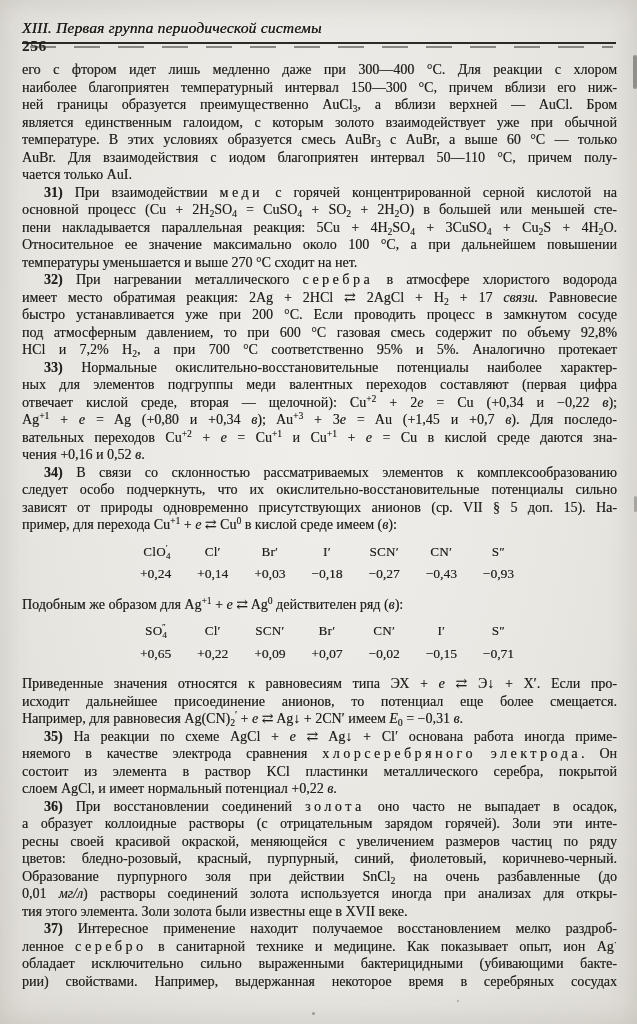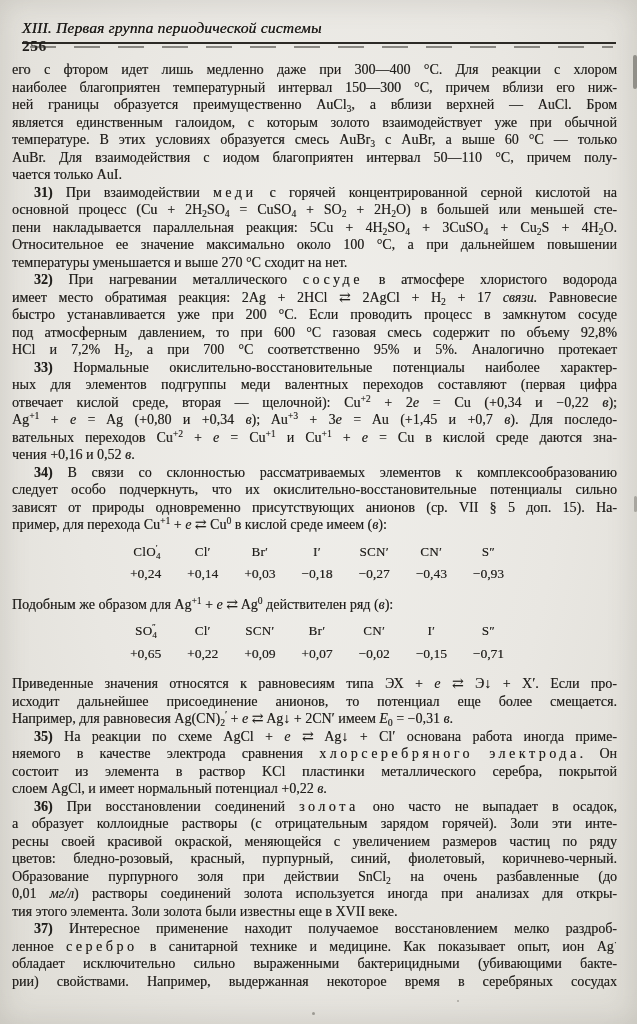--- a/index.html
+++ b/index.html
@@ -41,21 +41,21 @@
     border-top:2.5px solid #2c2a26;
   }
   .rule2{
     margin:2px 24px 0 30px;
     height:2px;
     background:repeating-linear-gradient(90deg,#3a3833 0 26px,transparent 26px 44px);
     opacity:.55;
   }
   
   .bodytext{
-    margin:13px 20px 0 12px;
+    margin:13px 20px 0 22px;
     font-size:14px;
     line-height:17.5px;
     text-shadow:.3px .15px 0 rgba(25,23,20,.5);
   }
   .line{
     text-align:justify;
     text-align-last:justify;
     white-space:normal;
   }
   .line.endline{text-align-last:left;}
@@ -116,21 +116,21 @@
         <div class="line endline">чается только AuI.</div>
       </div>
       <div class="para">
         <div class="line indent"><b>31)</b> При взаимодействии <span class="sp">меди</span> с горячей концентрированной серной кислотой на</div>
         <div class="line">основной процесс (Cu + 2H<sub>2</sub>SO<sub>4</sub> = CuSO<sub>4</sub> + SO<sub>2</sub> + 2H<sub>2</sub>O) в большей или меньшей сте-</div>
         <div class="line">пени накладывается параллельная реакция: 5Cu + 4H<sub>2</sub>SO<sub>4</sub> + 3CuSO<sub>4</sub> + Cu<sub>2</sub>S + 4H<sub>2</sub>O.</div>
         <div class="line">Относительное ее значение максимально около 100 °C, а при дальнейшем повышении</div>
         <div class="line endline">температуры уменьшается и выше 270 °C сходит на нет.</div>
       </div>
       <div class="para">
-        <div class="line indent"><b>32)</b> При нагревании металлического <span class="sp">сосуде</span> в атмосфере хлористого водорода</div>
+        <div class="line indent"><b>32)</b> При нагревании металлического <span class="sp">серебра</span> в атмосфере хлористого водорода</div>
         <div class="line">имеет место обратимая реакция: 2Ag + 2HCl ⇄ 2AgCl + H<sub>2</sub> + 17 <i>связи.</i> Равновесие</div>
         <div class="line">быстро устанавливается уже при 200 °C. Если проводить процесс в замкнутом сосуде</div>
         <div class="line">под атмосферным давлением, то при 600 °C газовая смесь содержит по объему 92,8%</div>
         <div class="line">HCl и 7,2% H<sub>2</sub>, а при 700 °C соответственно 95% и 5%. Аналогично протекает</div>
       </div>
       <div class="para">
         <div class="line indent"><b>33)</b> Нормальные окислительно-восстановительные потенциалы наиболее характер-</div>
         <div class="line">ных для элементов подгруппы меди валентных переходов составляют (первая цифра</div>
         <div class="line">отвечает кислой среде, вторая — щелочной): Cu<sup>+2</sup> + 2<i>e</i> = Cu (+0,34 и −0,22 <i>в</i>);</div>
         <div class="line">Ag<sup>+1</sup> + <i>e</i> = Ag (+0,80 и +0,34 <i>в</i>); Au<sup>+3</sup> + 3<i>e</i> = Au (+1,45 и +0,7 <i>в</i>). Для последо-</div>

